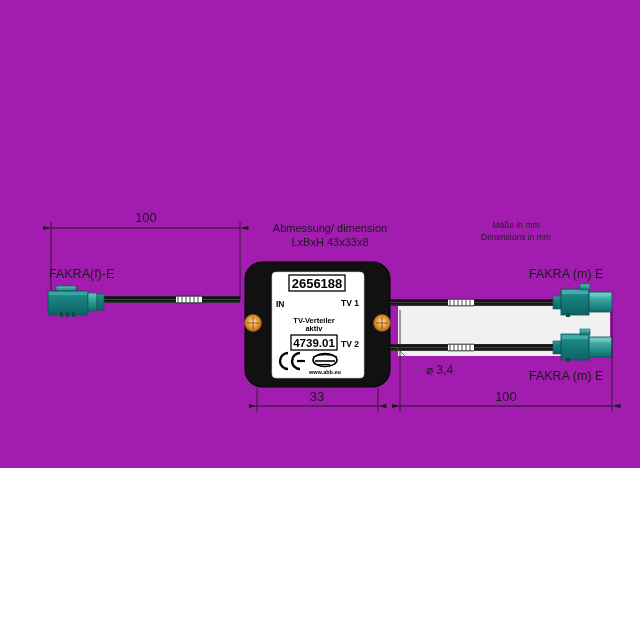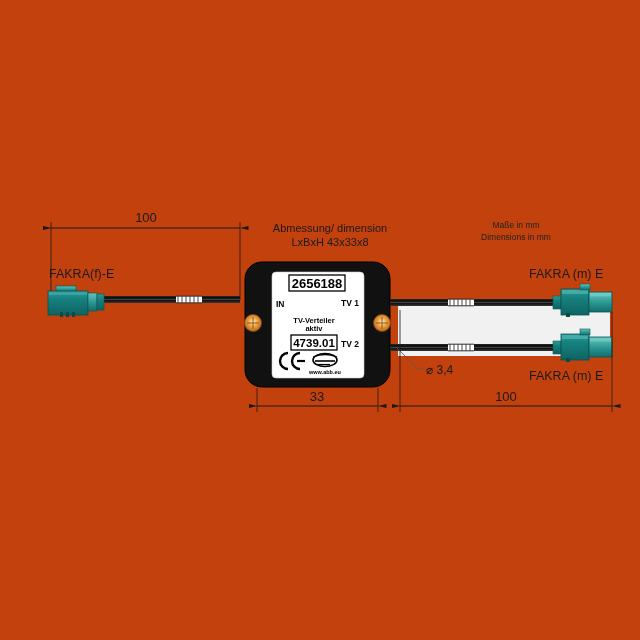--- a/index.html
+++ b/index.html
@@ -11,22 +11,22 @@
   body {
     font-family: "Liberation Sans", sans-serif;
     width: 640px;
     height: 640px;
     overflow: hidden;
     position: relative;
   }
   #drawing-root {
     position: relative;
     width: 640px;
-    height: 640px;
-    background: #c2410c;
+    height: 468px;
+    background: #a21caf;
   }
   svg#tech-drawing {
     display: block;
     width: 640px;
     height: 640px;
   }
   .dim-text {
     font-family: "Liberation Sans", sans-serif;
     font-size: 13px;
     fill: #1a1a1a;

